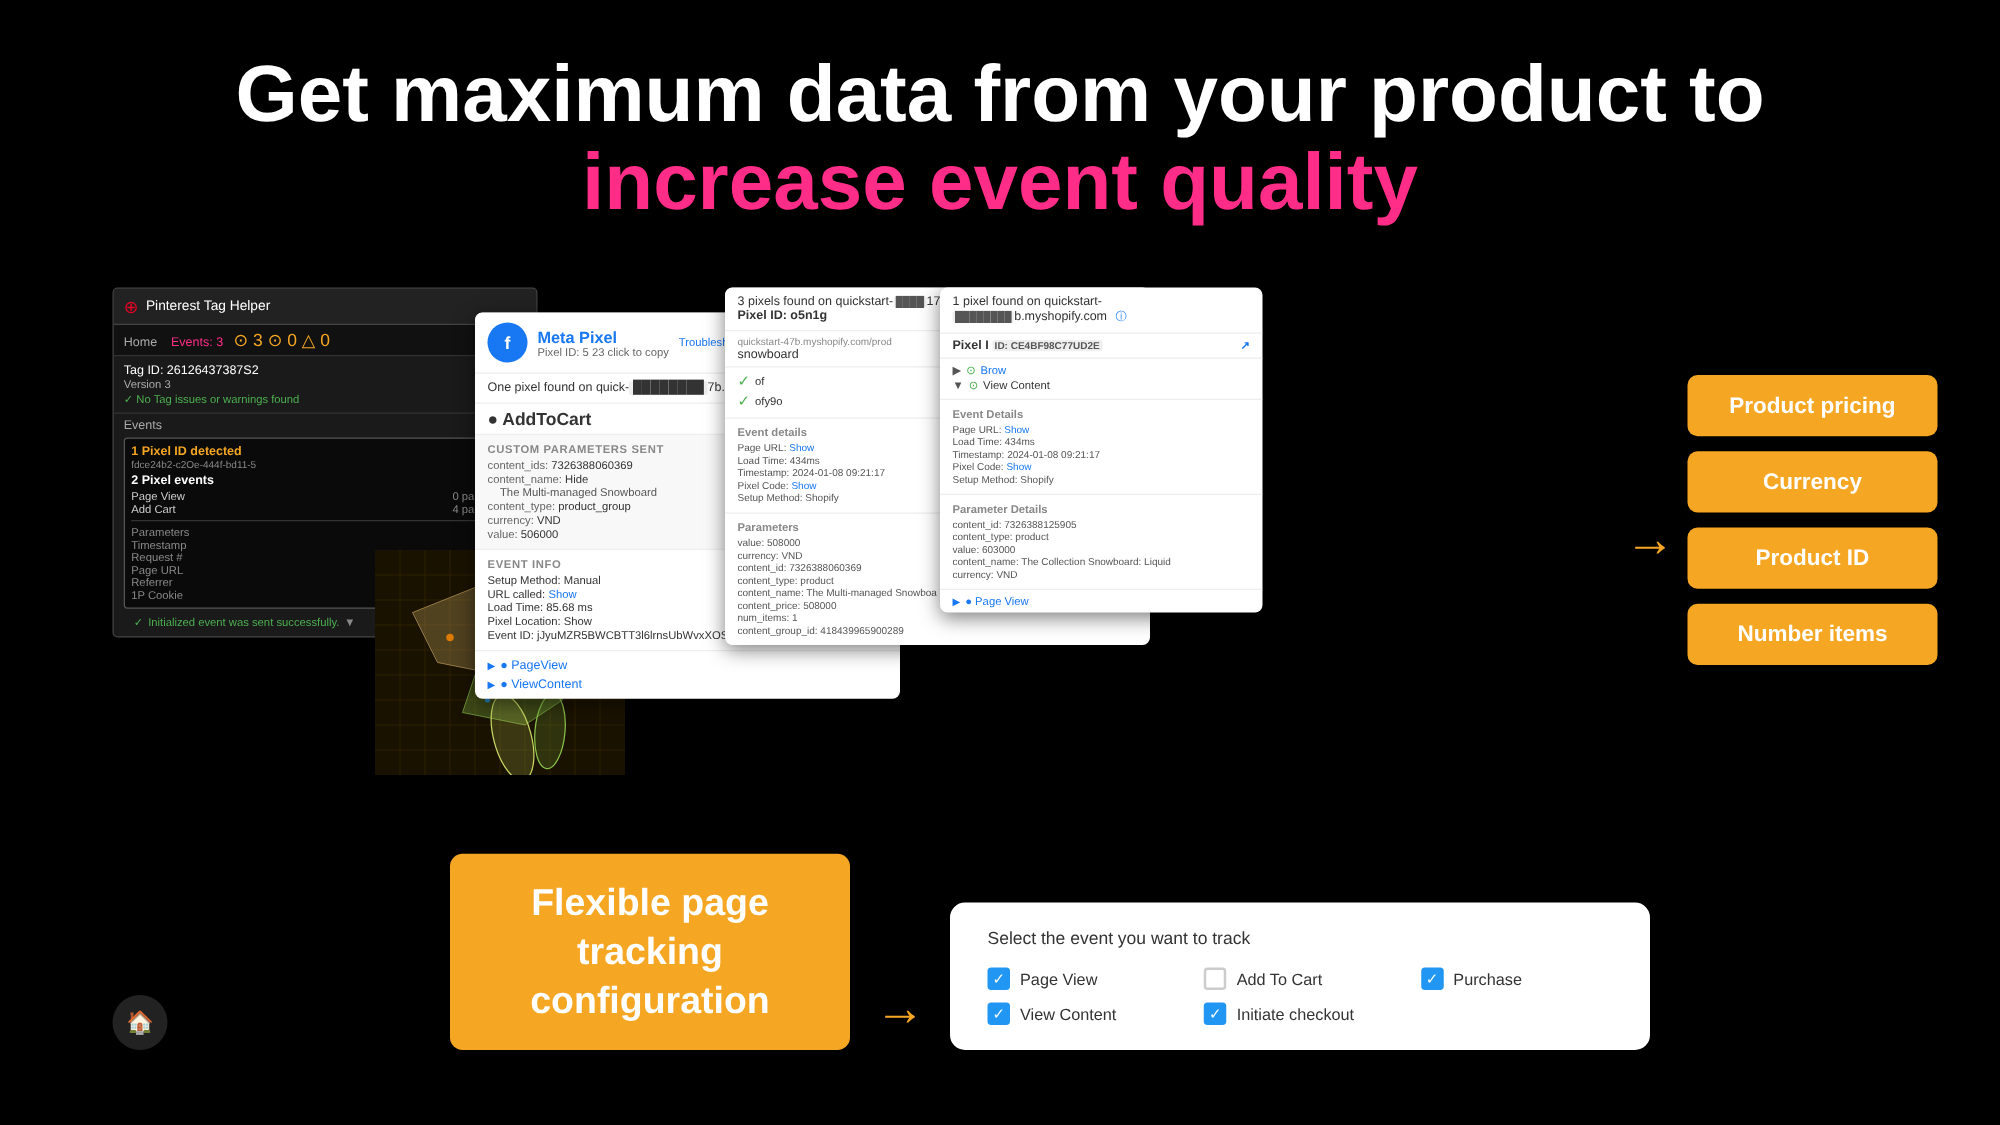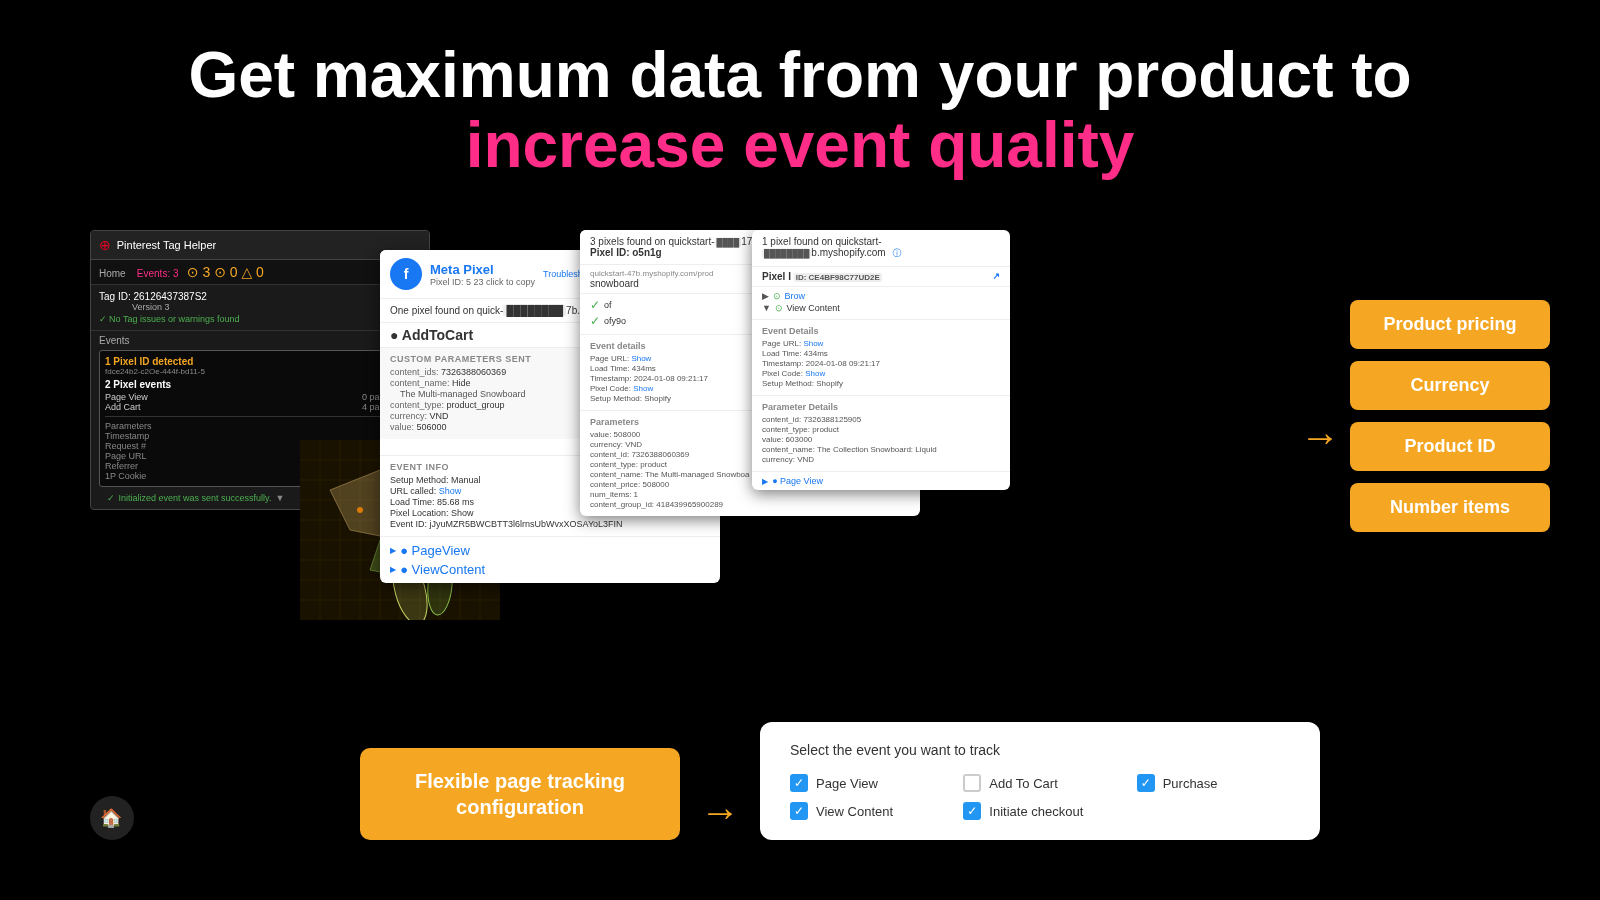--- a/index.html
+++ b/index.html
@@ -185,21 +185,20 @@
     }
     .panel-meta .cp-row span.key {
       color: #666;
     }
     .panel-meta .cp-row span.val {
       color: #333;
     }
     .panel-meta .event-info {
       padding: 6px 10px;
       border-top: 1px solid #eee;
-      margin-top: 16px;
     }
     .panel-meta .event-info .ei-title {
       font-size: 9px;
       color: #888;
       font-weight: bold;
       letter-spacing: 0.5px;
       margin-bottom: 3px;
     }
     .panel-meta .ei-row {
       font-size: 9px;
@@ -208,21 +207,21 @@
     }
     .panel-meta .ei-row a {
       color: #1877f2;
       text-decoration: none;
     }
     .panel-meta .page-views {
       padding: 4px 10px;
       border-top: 1px solid #eee;
     }
     .panel-meta .pv-item {
-      font-size: 13px;
+      font-size: 10px;
       color: #1877f2;
       padding: 2px 0;
       display: flex;
       align-items: center;
       gap: 4px;
     }
     .panel-meta .pv-item::before {
       content: "▶";
       font-size: 8px;
     }
@@ -441,21 +440,21 @@
       display: flex;
       align-items: flex-end;
       justify-content: flex-start;
       gap: 20px;
     }
 
     
     .flex-tracking-badge {
       background: #f5a623;
       color: #fff;
-      font-size: 20px;
+      font-size: 30px;
       font-weight: bold;
       padding: 20px 30px;
       border-radius: 10px;
       margin-left: 360px;
       line-height: 1.3;
       text-align: center;
       max-width: 320px;
     }
 
     
@@ -558,21 +557,21 @@
     </div>
     <div class="pint-nav">
       <span>Home</span>
       &nbsp;&nbsp;
       <span class="events-count">Events: 3</span>
       &nbsp;
       <span style="color:#f5a623;font-size:14px;">⊙ 3 ⊙ 0 △ 0</span>
     </div>
     <div class="tag-section">
       <div class="tag-id">Tag ID: 26126437387S2</div>
-      <div style="display:flex;justify-content:space-between;align-items:center;margin-left:33px;">
+      <div style="display:flex;justify-content:space-between;align-items:center;">
         <span style="font-size:9px;color:#aaa;">Version 3</span>
       </div>
       <div class="no-issues">
         <span style="color:#4caf50">✓</span> <span>No Tag issues or warnings found</span>
       </div>
     </div>
     <div class="events-section">
       <div class="events-title">Events</div>
 
       <div style="border:1px solid #555;border-radius:3px;padding:5px;margin-bottom:4px;background:#0a0a0a;">

